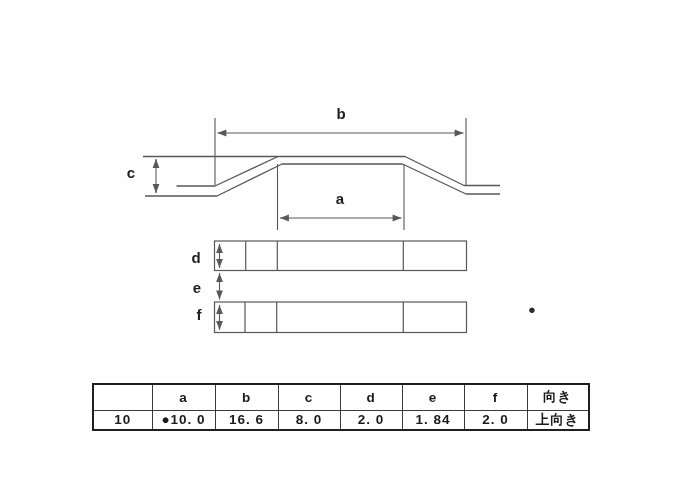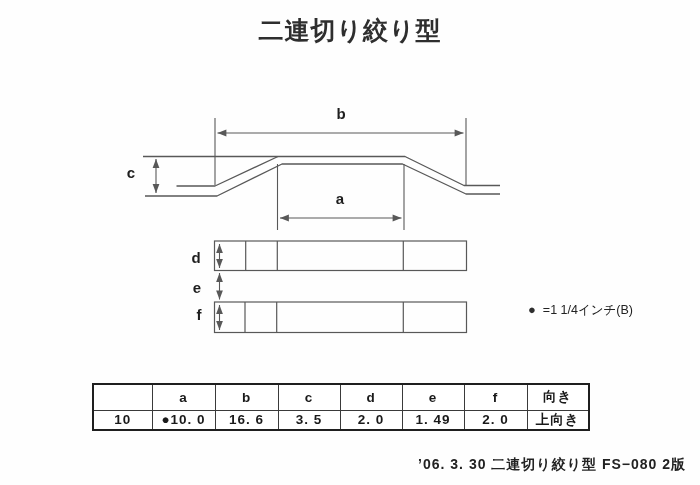--- a/index.html
+++ b/index.html
@@ -42,21 +42,20 @@
   #footer {
     position:absolute; top:456px; right:14px; font-size:14px;
     font-weight:bold; letter-spacing:1px; color:#222; white-space:nowrap;
   }
 </style>
 </head>
 <body>
 
 <div id="page">
 
-  <div id="title">二連切り絞り型</div>
 
   <svg id="diagram-svg" viewBox="0 0 700 485" xmlns="http://www.w3.org/2000/svg">
     <defs>
       <marker id="arw" viewBox="0 0 10 8" markerWidth="10" markerHeight="8" refX="9.3" refY="4" orient="auto-start-reverse" markerUnits="userSpaceOnUse">
         <path d="M0.4,0.6 L9.3,4 L0.4,7.4 Z" fill="#585858"></path>
       </marker>
     </defs>
 
     <g stroke="#585858" stroke-width="1.3" fill="none" stroke-linejoin="round">
       <path d="M143,156.5 H405 L464,185.5 H500"></path>
@@ -99,21 +98,20 @@
       <line x1="219.5" y1="273" x2="219.5" y2="299.5" marker-start="url(#arw)" marker-end="url(#arw)"></line>
       <line x1="219.5" y1="305" x2="219.5" y2="330" marker-start="url(#arw)" marker-end="url(#arw)"></line>
     </g>
     <text x="196" y="263" text-anchor="middle">d</text>
     <text x="197" y="293" text-anchor="middle">e</text>
     <text x="199" y="320" text-anchor="middle">f</text>
   </svg>
 
   <div id="inch-note">
     <span class="bullet">●</span>
-    <span class="txt">=1 1/4インチ(B)</span>
   </div>
 
   <table class="spec">
     <colgroup>
       <col style="width:59px">
         <col style="width:63px">
         <col style="width:63px">
       <col style="width:62px">
         <col style="width:62px">
         <col style="width:62px">
@@ -128,24 +126,23 @@
       <th>c</th>
       <th>d</th>
       <th>e</th>
       <th>f</th>
       <th>向き</th>
     </tr>
     <tr class="dat">
       <td class="bold">10</td>
       <td>●10. 0</td>
       <td>16. 6</td>
-      <td>3. 5</td>
+      <td>8. 0</td>
       <td>2. 0</td>
-      <td>1. 49</td>
+      <td>1. 84</td>
       <td>2. 0</td>
       <td>上向き</td>
     </tr>
   </tbody>
     </table>
 
-  <div id="footer">’06. 3. 30  二連切り絞り型 FS−080 2版</div>
 
 </div>
 
 </body></html>

